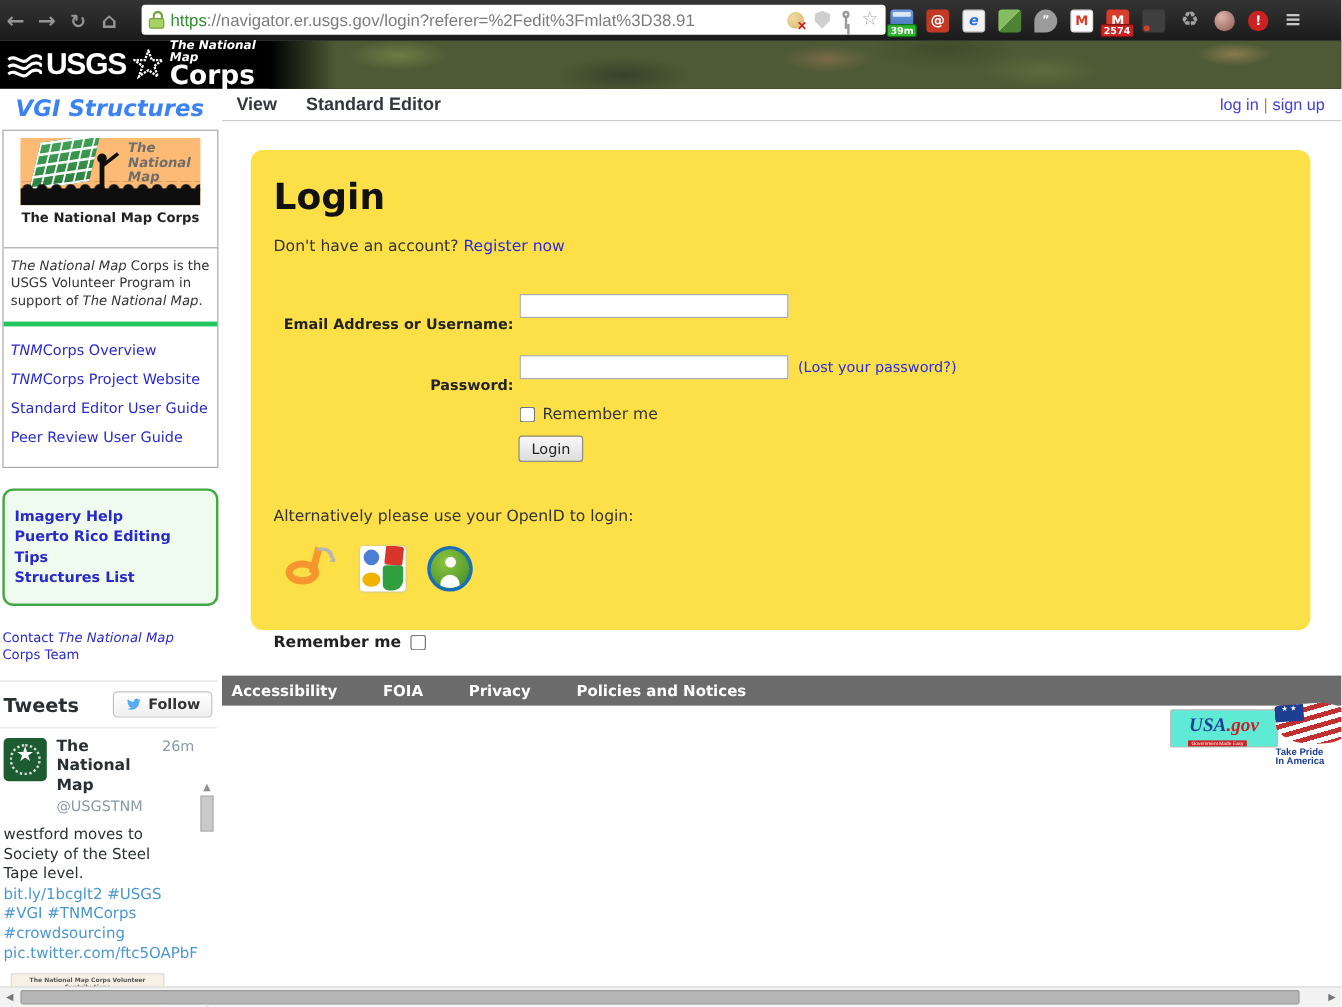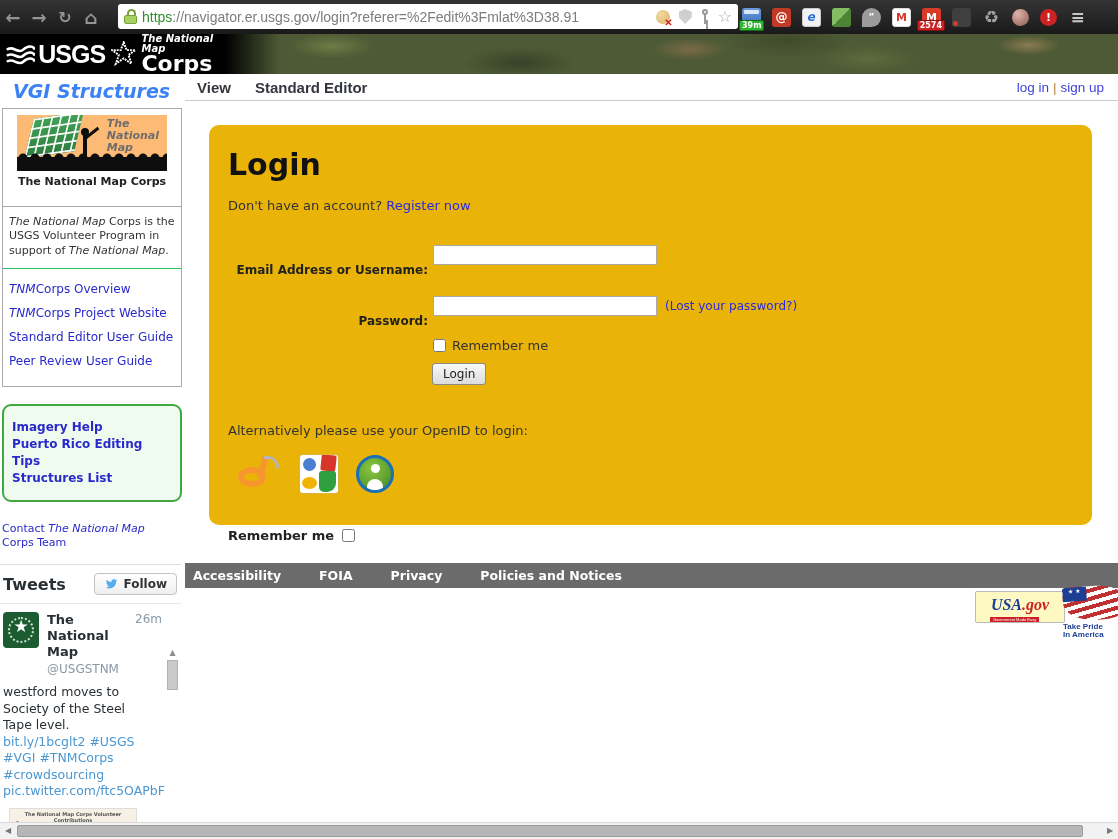--- a/index.html
+++ b/index.html
@@ -80,21 +80,21 @@
     background-size:9px 9px,9px 9px,100% 100%;}
   .logo-words{position:absolute;right:8px;top:3px;color:#6d6d6d;font-style:italic;font-weight:bold;font-size:11px;line-height:12px;}
   .crowd{position:absolute;left:0;right:0;bottom:0;height:14px;background:#0e0e0e;}
   .crowd::before{content:"";position:absolute;top:-6px;left:0;right:0;height:8px;
     background-image:radial-gradient(circle 5px at 6px 7px,#0e0e0e 4px,rgba(0,0,0,0) 5px);
     background-size:12px 8px;background-repeat:repeat-x;}
   .figure{position:absolute;left:66px;bottom:8px;width:4px;height:28px;background:#0e0e0e;}
   .figure::before{content:"";position:absolute;left:-2px;top:-7px;width:8px;height:8px;border-radius:50%;background:#0e0e0e;}
   .figure::after{content:"";position:absolute;left:2px;top:2px;width:17px;height:3px;background:#0e0e0e;transform:rotate(-38deg);transform-origin:left center;}
   .logo-caption{text-align:center;font-weight:bold;font-size:11px;color:#222;padding:2px 0 18px;border-bottom:1px solid #aaa;}
-  .side-desc{padding:8px 6px 10px 6px;font-size:11px;color:#333;line-height:1.3;border-bottom:1px solid #22c55e;}
+  .side-desc{padding:8px 6px 10px 6px;font-size:11px;color:#333;line-height:1.3;border-bottom:4px solid #22c55e;}
   .side-links{padding:3px 6px 8px 6px;}
   .side-links a{display:block;margin:10px 0;font-size:12px;color:#2929cc;text-decoration:none;line-height:14px;cursor:pointer;}
   a i{font-style:italic;}
   .green-box{margin:17px 2px 0 2px;border:2px solid #41a841;border-radius:9px;background:#effbef;padding:13px 8px;box-sizing:border-box;width:180px;}
   .green-box a{display:block;font-weight:bold;font-size:12px;color:#2929cc;text-decoration:none;line-height:17px;cursor:pointer;}
   .contact-link{margin:20px 6px 0 2px;font-size:11px;line-height:1.25;color:#2929cc;cursor:pointer;}
 
   .tweets-widget{margin-top:15px;width:181px;background:#fff;position:relative;border-top:1px solid #dfdfdf;}
   .tw-header{display:flex;align-items:center;justify-content:space-between;padding:8px 4px 8px 3px;border-bottom:1px solid #e6e6e6;gap:16px;}
   .tw-title{font-size:16px;font-weight:bold;color:#292f33;}
@@ -126,21 +126,21 @@
   
   .main{position:absolute;left:185px;top:74px;width:933px;}
   .mainnav{height:26px;border-bottom:1px solid #ccc;display:flex;align-items:center;
            font-family:"Liberation Sans",sans-serif;}
   .mainnav .tab{font-weight:bold;font-size:15px;color:#33373d;margin-left:12px;cursor:pointer;}
   .mainnav .tab + .tab{margin-left:24px;}
   .auth-links{margin-left:auto;margin-right:14px;font-size:13.5px;}
   .auth-links a{color:#4040dd;text-decoration:none;cursor:pointer;}
   .auth-links .pipe{color:#b8833c;margin:0 4px;}
 
-  .login-panel{margin:24px 26px 0 24px;height:400px;background:#eab308;border-radius:10px;
+  .login-panel{margin:24px 26px 0 24px;height:400px;background:#fde047;border-radius:10px;
                box-sizing:border-box;padding:14px 0 0 19px;}
   .login-title{font-size:30px;font-weight:bold;color:#111;margin:8px 0 16px;}
   .no-account{font-size:13px;color:#333;margin-bottom:20px;}
   .no-account a{color:#2a2ae0;text-decoration:none;cursor:pointer;}
   .form-row{display:flex;align-items:center;margin-bottom:7px;}
   .form-label{flex:0 0 auto;min-width:200px;text-align:right;font-weight:bold;font-size:12px;color:#222;margin-right:5px;white-space:nowrap;margin-top:30px;}
   .txt-input{width:224px;height:20px;border:1px solid #a9a9a9;background:#fff;font-size:12px;padding:1px 3px;box-sizing:border-box;outline:none;}
   .lost-pw{margin-left:8px;font-size:12px;color:#2a2ae0;text-decoration:none;cursor:pointer;}
   .remember-row{margin:10px 0 0 205px;display:flex;align-items:center;font-size:13px;color:#333;}
   .remember-row input{margin:0 6px 0 0;}
@@ -165,21 +165,21 @@
   .openid-remember{margin-top:32px;display:flex;align-items:center;font-size:13px;font-weight:bold;color:#222;}
   .openid-remember input{margin-left:8px;}
 
   
   .footer-bar{margin-top:38px;height:25px;background:#6b6b6b;display:flex;align-items:center;
               padding-left:8px;gap:38px;}
   .footer-bar span{color:#fff;font-weight:bold;font-size:12.5px;cursor:pointer;font-family:"DejaVu Sans",sans-serif;}
   .footer-text{margin:7px 0 0 6px;font-family:"Liberation Sans",sans-serif;font-size:13.5px;color:#222;}
   .footer-text a{color:#2a2ae0;text-decoration:none;cursor:pointer;}
   .footer-text .line{margin-bottom:5px;}
-  .usagov{position:absolute;left:790px;top:517px;width:88px;height:30px;background:#fef9c3;border:1px solid #bbb;border-radius:2px;
+  .usagov{position:absolute;left:790px;top:517px;width:88px;height:30px;background:#5eead4;border:1px solid #bbb;border-radius:2px;
           text-align:center;line-height:26px;font-family:"Liberation Serif",serif;cursor:pointer;}
   .usagov .usa{color:#1c3f94;font-weight:bold;font-style:italic;font-size:16px;}
   .usagov .gov{color:#cc2026;font-weight:bold;font-style:italic;font-size:16px;}
   .usagov .tagline{position:absolute;left:14px;bottom:0px;background:#cc2026;color:#fff;font-size:4px;line-height:5px;
                    padding:0 3px;font-family:"Liberation Sans",sans-serif;}
   .flag{position:absolute;left:878px;top:512px;width:70px;cursor:pointer;}
   .flag-shape{width:62px;height:34px;border-radius:8% 45% 35% 55%;transform:rotate(-4deg);overflow:hidden;position:relative;
      background:repeating-linear-gradient(168deg,#c03030 0 4px,#fff 4px 8px);}
   .flag-canton{position:absolute;left:0;top:0;width:24px;height:14px;background:#1c3f94;color:#fff;font-size:6px;line-height:7px;text-align:center;}
   .flag-text{font-family:"Liberation Sans",sans-serif;font-weight:bold;color:#1c3f94;font-size:8px;line-height:8px;margin-top:3px;letter-spacing:0;}

